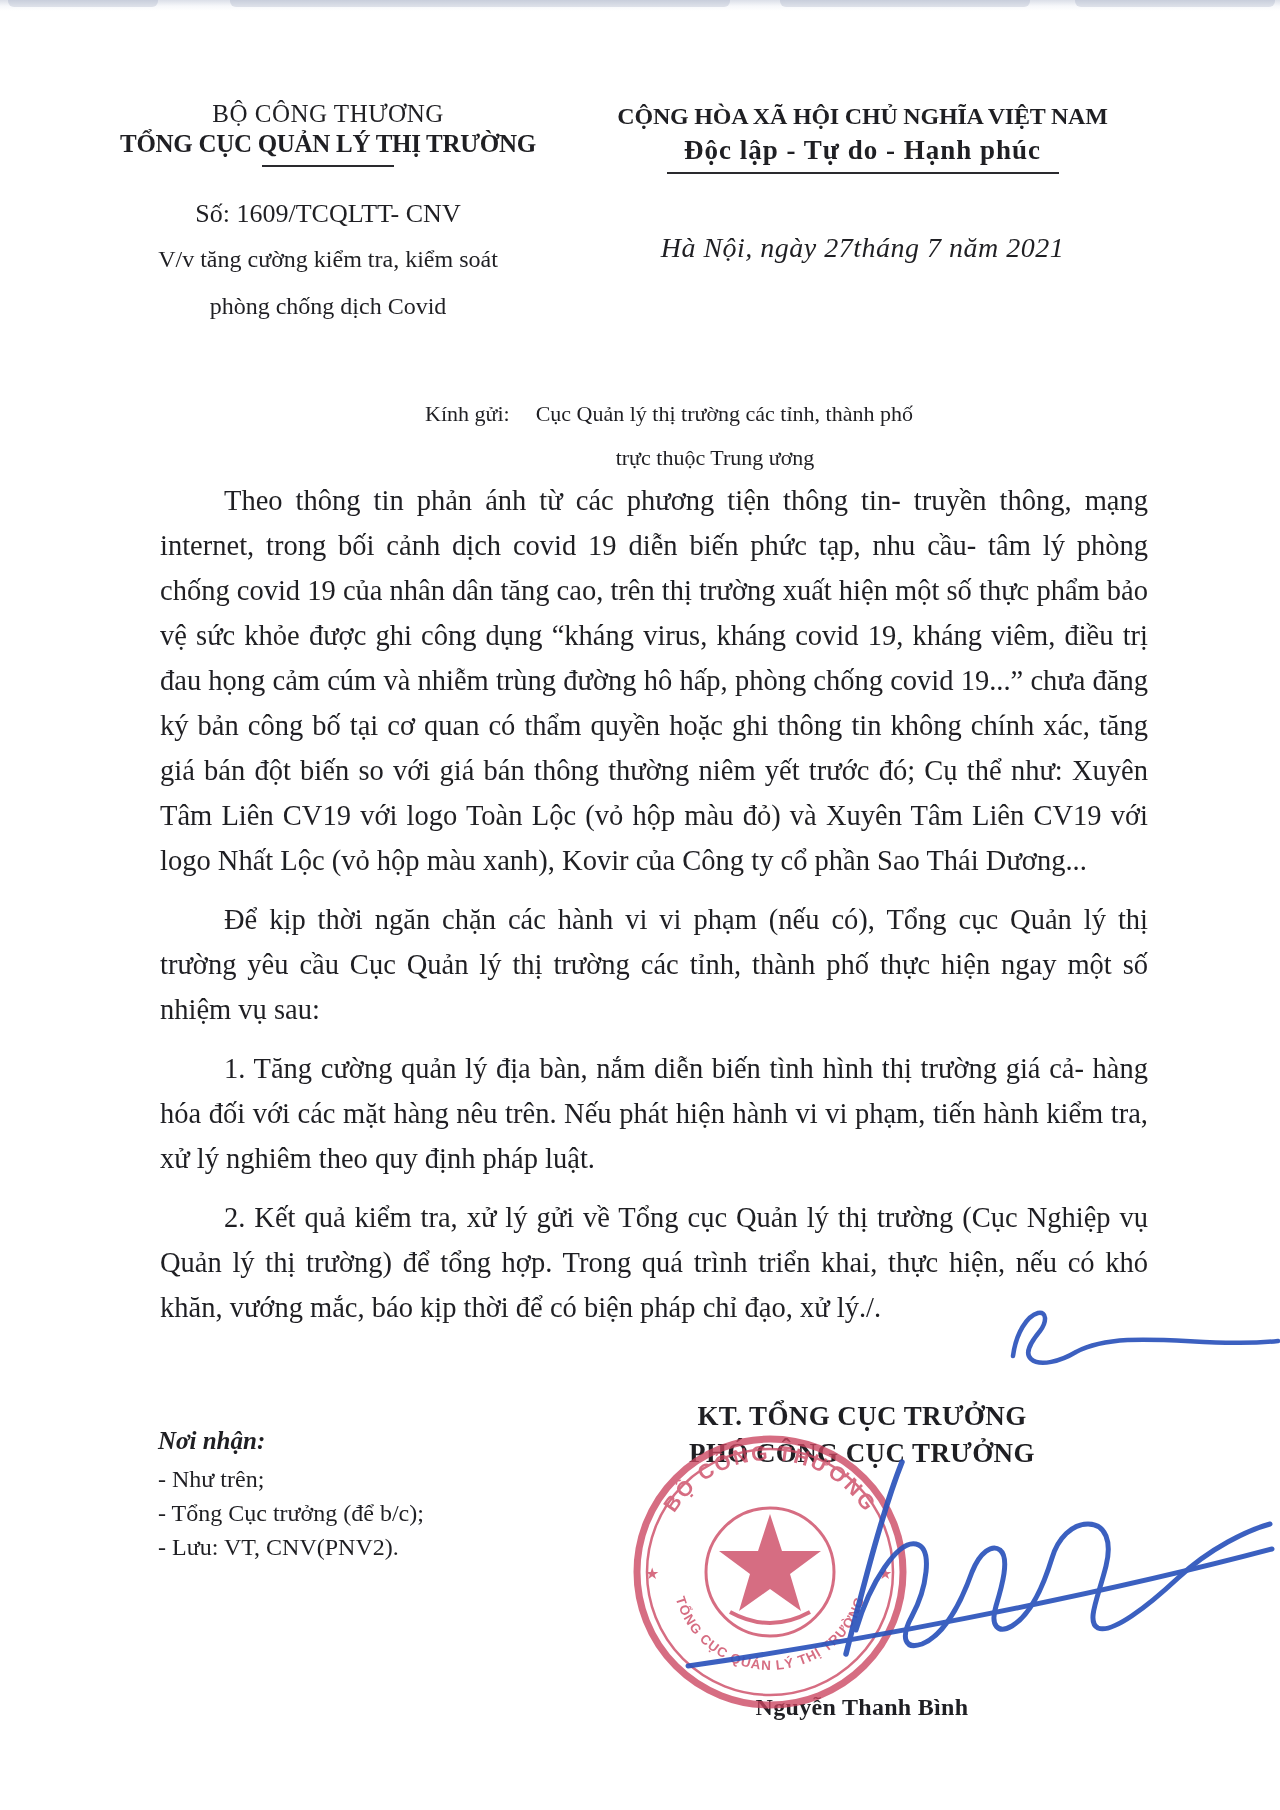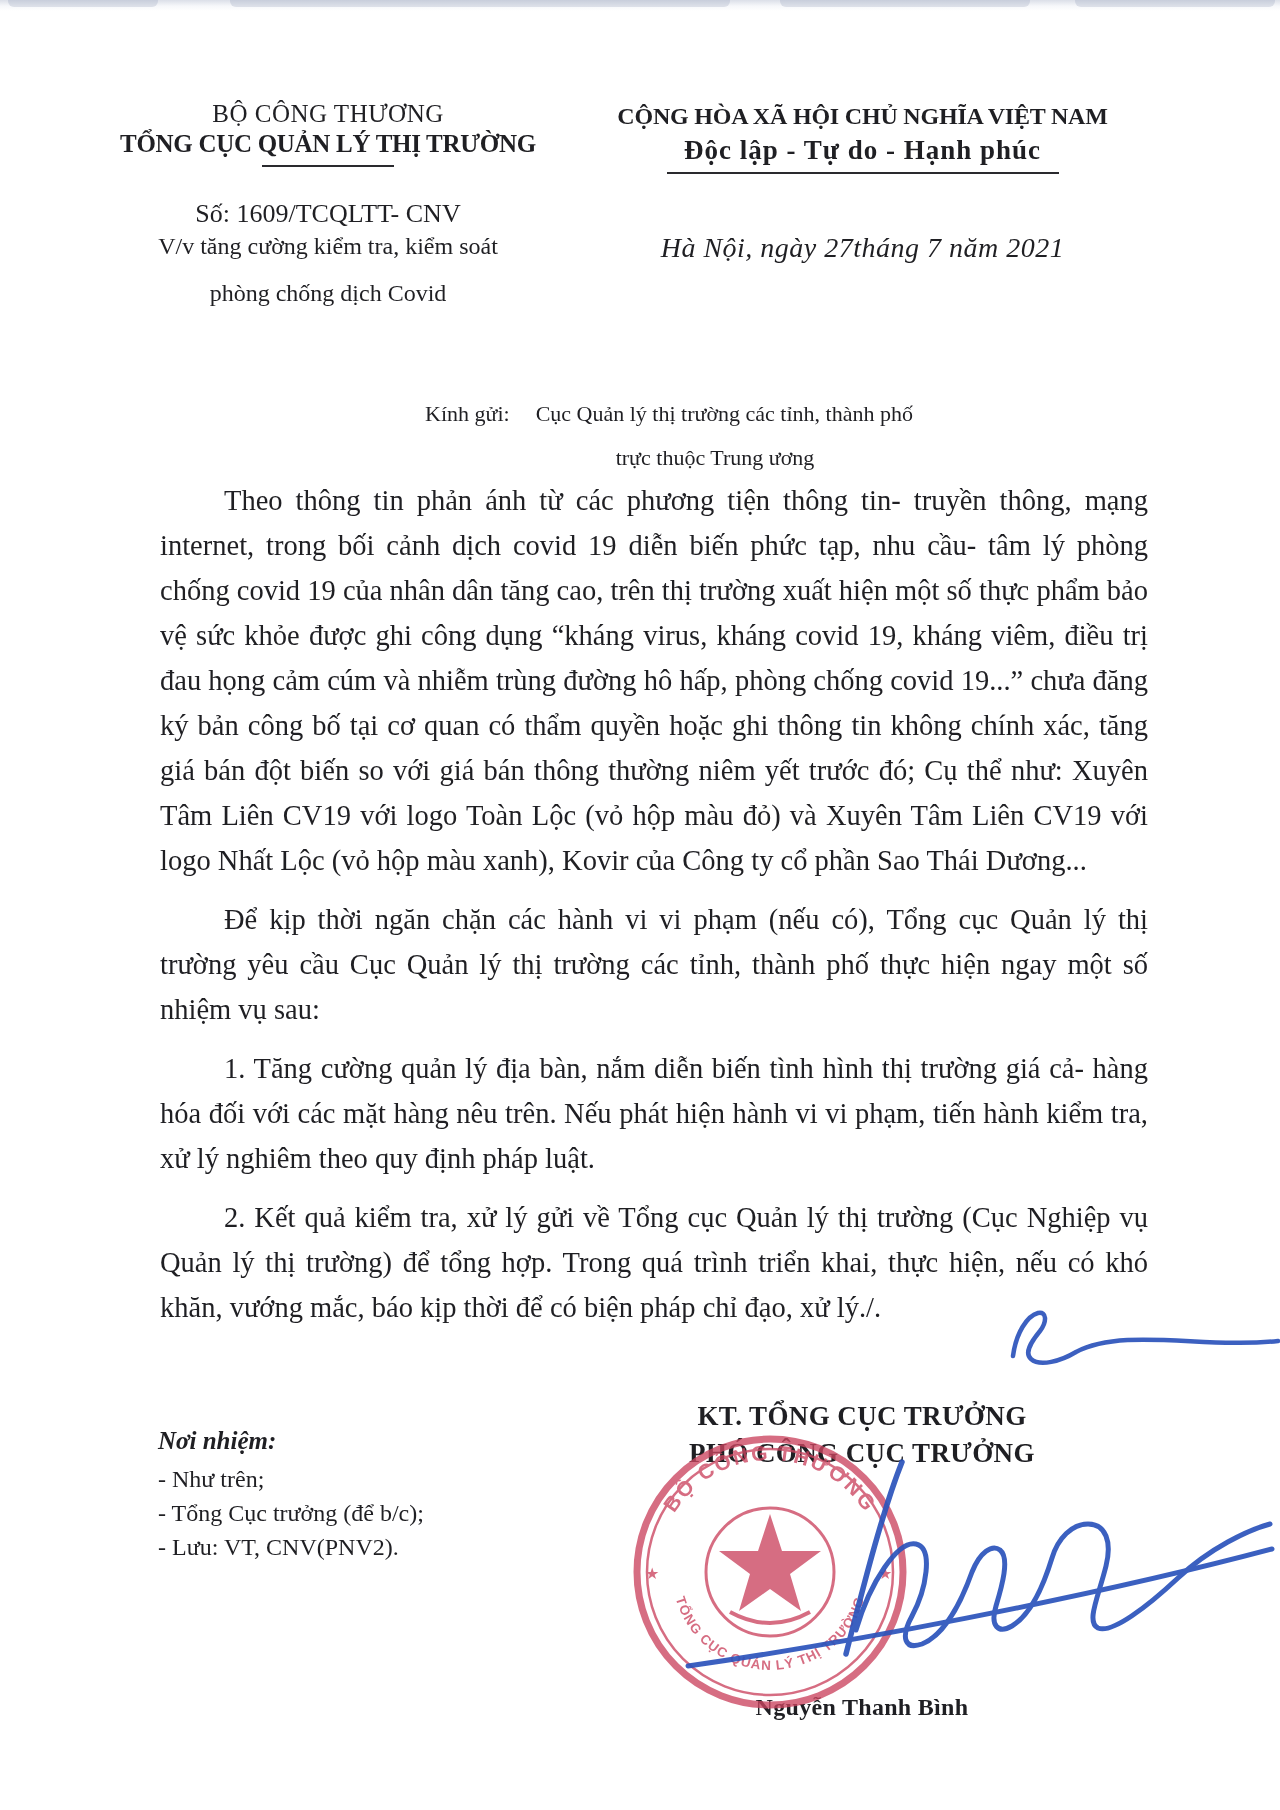--- a/index.html
+++ b/index.html
@@ -17,21 +17,21 @@
     background:linear-gradient(to bottom, rgba(176,184,204,0.45), rgba(210,216,230,0.18) 55%, rgba(255,255,255,0));
   }
   .scan-edge span{position:absolute;top:0;height:7px;background:rgba(150,160,185,0.28);border-radius:0 0 6px 6px;}
 
   
   .hdr-left{left:118px;top:100px;width:420px;text-align:center;}
   .hdr-left .org{font-size:25px;letter-spacing:.5px;}
   .hdr-left .dept{font-size:25px;font-weight:bold;letter-spacing:-.3px;margin-top:2px;}
   .rule-sm{width:132px;height:0;border-bottom:2.5px solid #2a2a2e;margin:7px auto 0 auto;}
   .doc-no{font-size:26px;margin-top:32px;}
-  .vv{font-size:24px;line-height:31px;margin-top:2px;}
+  .vv{font-size:24px;line-height:31px;margin-top:15px;}
 
   .hdr-right{left:575px;top:103px;width:575px;text-align:center;}
   .hdr-right .nation{font-size:24px;font-weight:bold;letter-spacing:-.2px;}
   .hdr-right .motto{font-size:27px;font-weight:bold;letter-spacing:1px;margin-top:5px;}
   .rule-md{width:392px;height:0;border-bottom:2.5px solid #2a2a2e;margin:6px auto 0 auto;}
   .dateline{font-size:28px;font-style:italic;margin-top:58px;letter-spacing:.5px;}
 
   
   .kinh-gui{left:425px;top:392px;width:580px;font-size:22px;line-height:44px;}
   .kg-line1{white-space:nowrap;}
@@ -84,21 +84,21 @@
 </div>
 
 <div class="abs body-text">
   <p>Theo thông tin phản ánh từ các phương tiện thông tin- truyền thông, mạng internet, trong bối cảnh dịch covid 19 diễn biến phức tạp, nhu cầu- tâm lý phòng chống covid 19 của nhân dân tăng cao, trên thị trường xuất hiện một số thực phẩm bảo vệ sức khỏe được ghi công dụng “kháng virus, kháng covid 19, kháng viêm, điều trị đau họng cảm cúm và nhiễm trùng đường hô hấp, phòng chống covid 19...” chưa đăng ký bản công bố tại cơ quan có thẩm quyền hoặc ghi thông tin không chính xác, tăng giá bán đột biến so với giá bán thông thường niêm yết trước đó; Cụ thể như: Xuyên Tâm Liên CV19 với logo Toàn Lộc (vỏ hộp màu đỏ) và Xuyên Tâm Liên CV19 với logo Nhất Lộc (vỏ hộp màu xanh), Kovir của Công ty cổ phần Sao Thái Dương...</p>
   <p>Để kịp thời ngăn chặn các hành vi vi phạm (nếu có), Tổng cục Quản lý thị trường yêu cầu Cục Quản lý thị trường các tỉnh, thành phố thực hiện ngay một số nhiệm vụ sau:</p>
   <p>1.  Tăng cường quản lý địa bàn, nắm diễn biến tình hình thị trường giá cả- hàng hóa đối với các mặt hàng nêu trên. Nếu phát hiện hành vi vi phạm, tiến hành kiểm tra, xử lý nghiêm theo quy định pháp luật.</p>
   <p>2. Kết quả kiểm tra, xử lý gửi về Tổng cục Quản lý thị trường (Cục Nghiệp vụ Quản lý thị trường) để tổng hợp. Trong quá trình triển khai, thực hiện, nếu có khó khăn, vướng mắc, báo kịp thời để có biện pháp chỉ đạo, xử lý./.</p>
 </div>
 
 <div class="abs noi-nhan">
-  <div class="nn-title">Nơi nhiệm:</div>
+  <div class="nn-title">Nơi nhận:</div>
   <div>- Như trên;</div>
   <div>- Tổng Cục trưởng (để b/c);</div>
   <div>- Lưu: VT, CNV(PNV2).</div>
 </div>
 
 <div class="abs sig-block">
   <div class="sig-title1">KT. TỔNG CỤC TRƯỞNG</div>
   <div class="sig-title2">PHÓ CÔNG CỤC TRƯỞNG</div>
   <div class="sig-name">Nguyễn Thanh Bình</div>
 </div>

